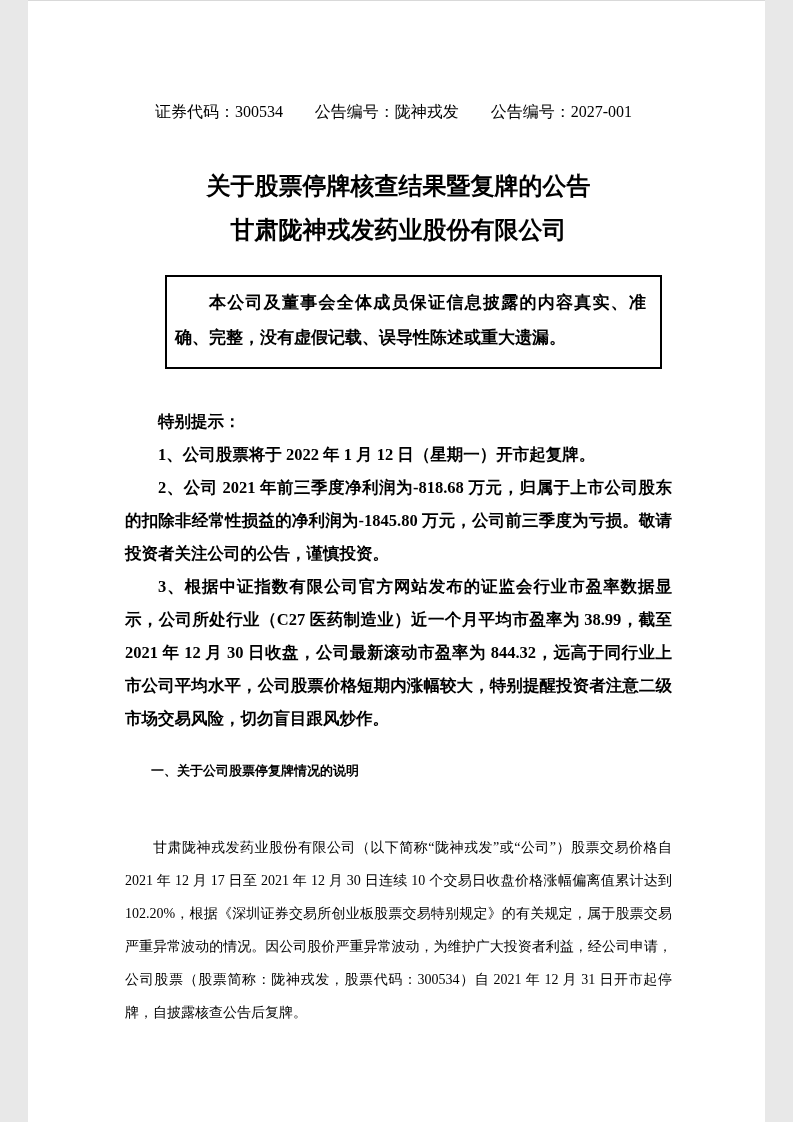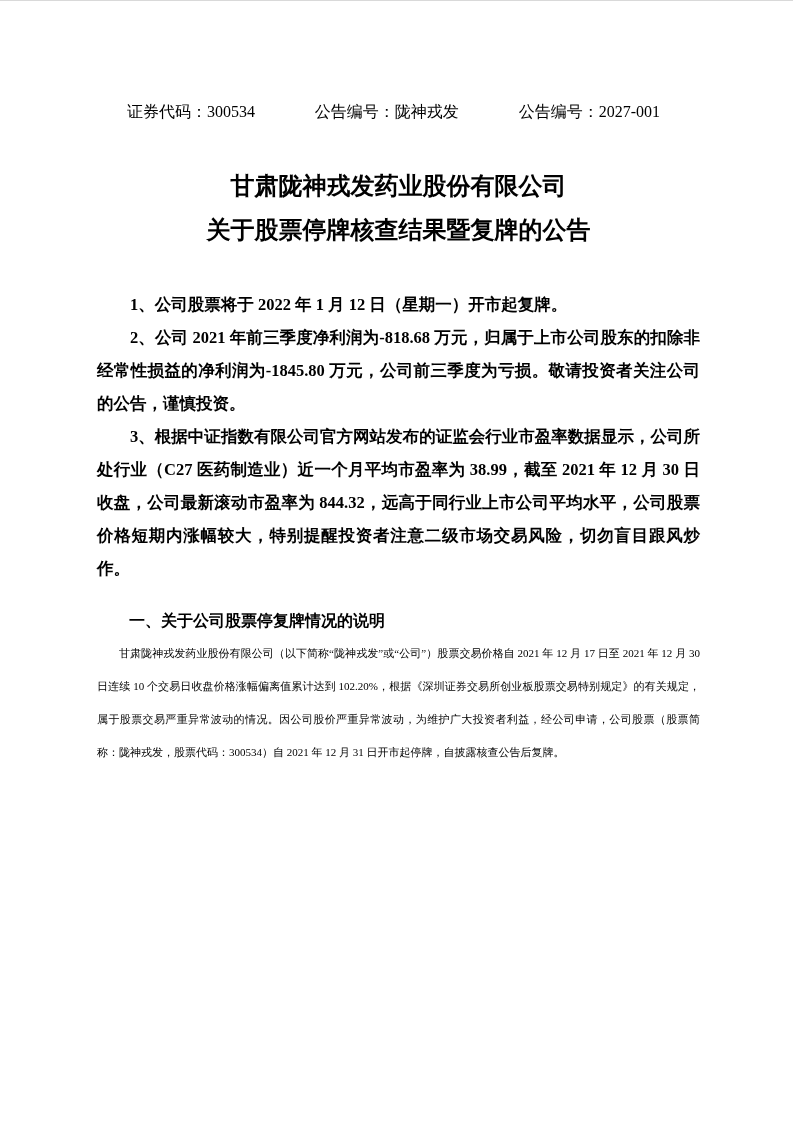--- a/index.html
+++ b/index.html
@@ -1,19 +1,19 @@
 <!DOCTYPE html>
 <html><head>
 <meta charset="utf-8">
 <style>
   * { margin: 0; padding: 0; box-sizing: border-box; }
   html, body { background: #e8e8e8; }
   .page {
     position: relative;
-    width: 793px;
+    width: 737px;
     height: 1122px;
     margin: 0 auto;
     background: #ffffff;
     color: #000000;
     font-family: "Liberation Serif", "DejaVu Serif", serif;
     padding: 101px 93px 0 97px;
     overflow: hidden;
     border-top: 1px solid #d9d9d9;
   }
   
@@ -51,51 +51,56 @@
     font-weight: bold;
     line-height: 33px;
   }
   .special-notice p {
     text-indent: 2em;
     text-align: justify;
   }
   
   .section-heading {
     margin-top: 19px;
-    font-size: 16px;
+    font-size: 13px;
     font-weight: bold;
     line-height: 33px;
     text-indent: 2em;
   }
   .body-para {
-    font-size: 11px;
+    font-size: 14px;
     font-weight: normal;
     line-height: 33px;
     text-indent: 2em;
     text-align: justify;
+    margin-top: 44px;
   }
 </style>
 </head>
 <body>
 
 <div class="page">
 
   <div class="doc-header">
     <span>证券代码：300534</span>
     <span>公告编号：陇神戎发</span>
     <span>公告编号：2027-001</span>
   </div>
 
   <div class="doc-title">
+    <div>关于股票停牌核查结果暨复牌的公告</div>
     <div>甘肃陇神戎发药业股份有限公司</div>
-    <div>关于股票停牌核查结果暨复牌的公告</div>
   </div>
 
+  <div class="disclaimer-box">
+    <p>本公司及董事会全体成员保证信息披露的内容真实、准确、完整，没有虚假记载、误导性陈述或重大遗漏。</p>
+  </div>
 
   <div class="special-notice">
+    <p>特别提示：</p>
     <p>1、公司股票将于 2022 年 1 月 12 日（星期一）开市起复牌。</p>
     <p>2、公司 2021 年前三季度净利润为-818.68 万元，归属于上市公司股东的扣除非经常性损益的净利润为-1845.80 万元，公司前三季度为亏损。敬请投资者关注公司的公告，谨慎投资。</p>
     <p>3、根据中证指数有限公司官方网站发布的证监会行业市盈率数据显示，公司所处行业（C27 医药制造业）近一个月平均市盈率为 38.99，截至 2021 年 12 月 30 日收盘，公司最新滚动市盈率为 844.32，远高于同行业上市公司平均水平，公司股票价格短期内涨幅较大，特别提醒投资者注意二级市场交易风险，切勿盲目跟风炒作。</p>
   </div>
 
   <div>
     <p class="section-heading">一、关于公司股票停复牌情况的说明</p>
     <p class="body-para">甘肃陇神戎发药业股份有限公司（以下简称“陇神戎发”或“公司”）股票交易价格自 2021 年 12 月 17 日至 2021 年 12 月 30 日连续 10 个交易日收盘价格涨幅偏离值累计达到 102.20%，根据《深圳证券交易所创业板股票交易特别规定》的有关规定，属于股票交易严重异常波动的情况。因公司股价严重异常波动，为维护广大投资者利益，经公司申请，公司股票（股票简称：陇神戎发，股票代码：300534）自 2021 年 12 月 31 日开市起停牌，自披露核查公告后复牌。</p>
   </div>
 

